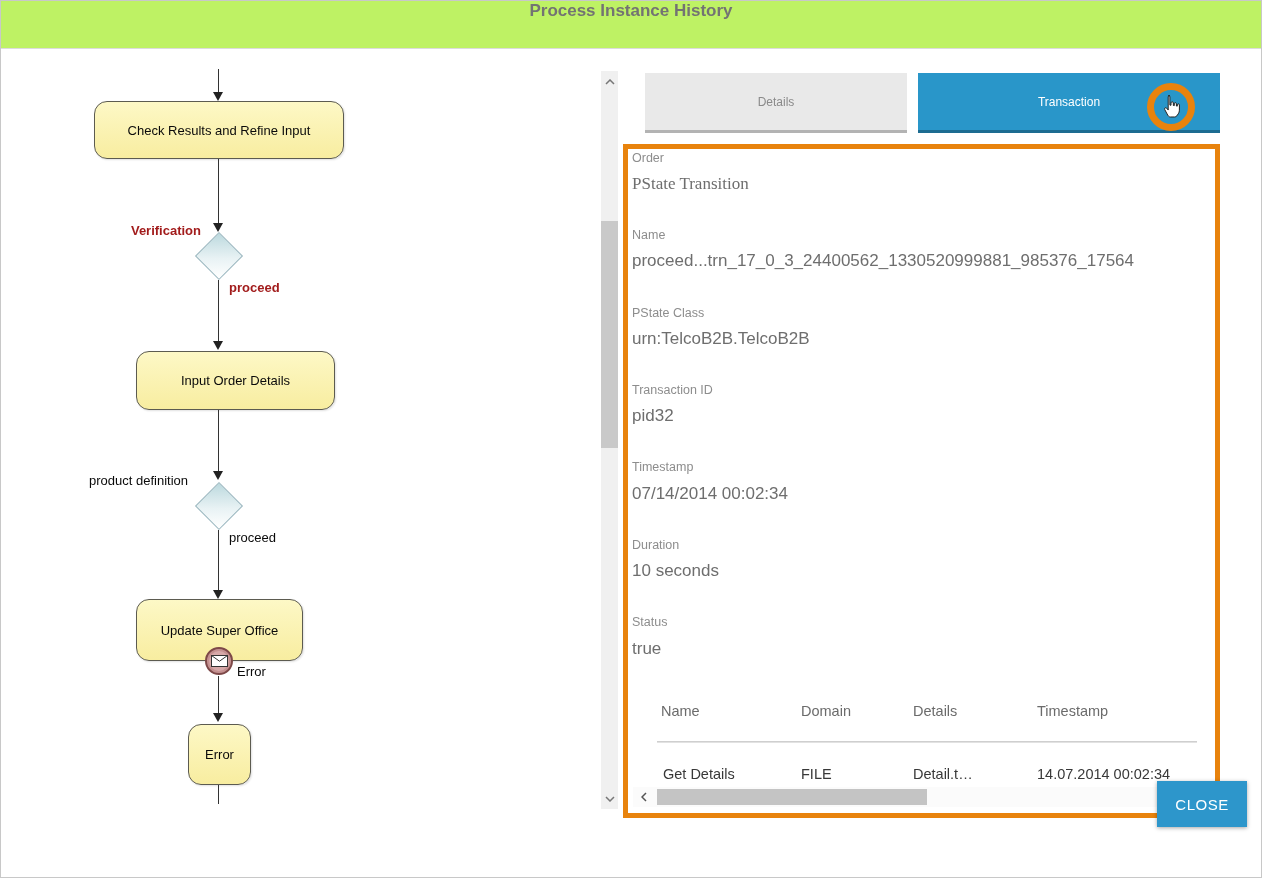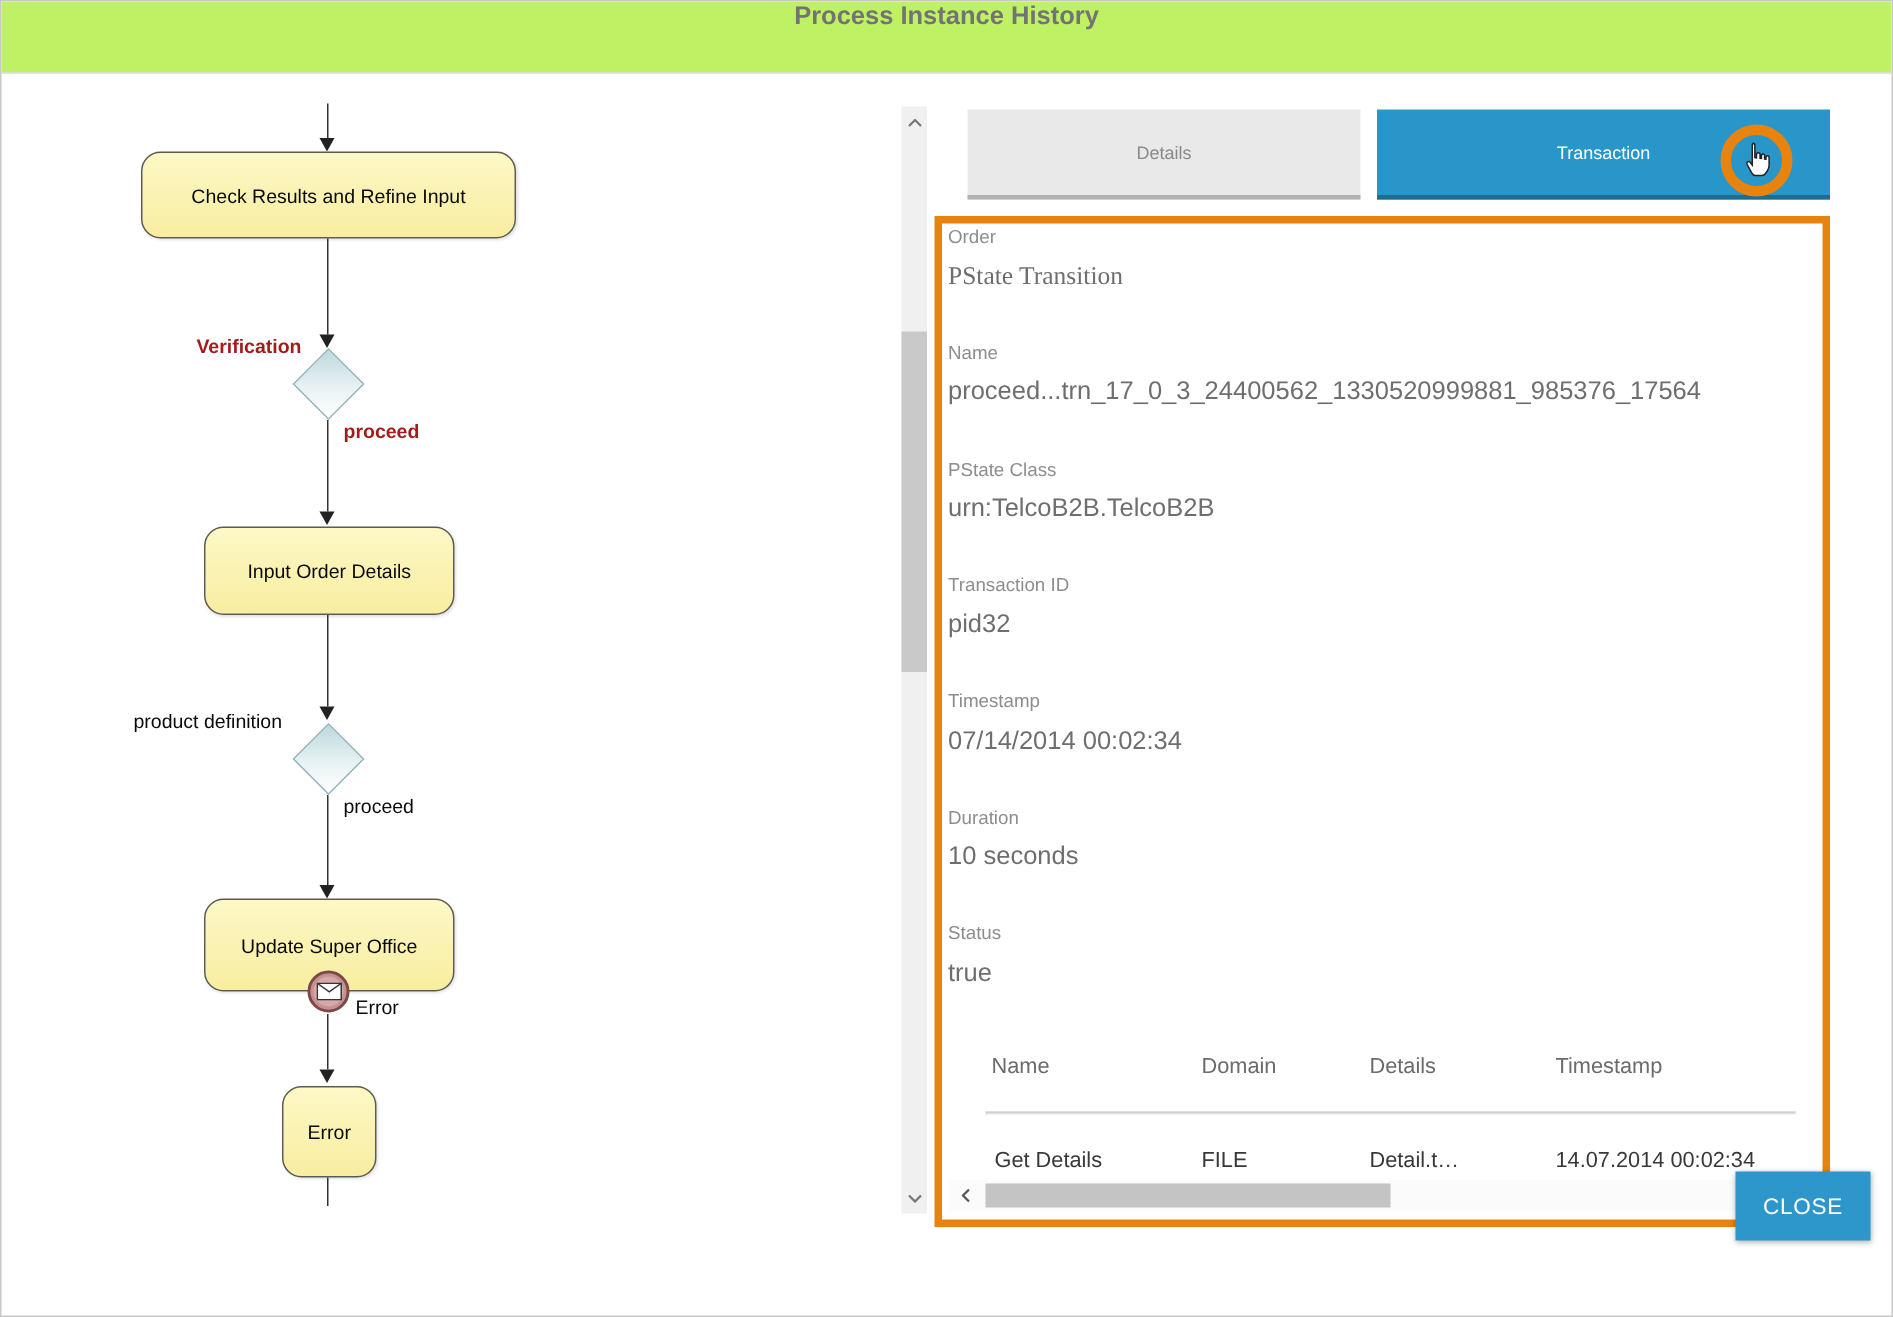--- a/index.html
+++ b/index.html
@@ -70,21 +70,21 @@
     <div class="flow-line" style="top:158px;height:64px;"></div>
     <div class="arrow-down" style="top:222px;"></div>
 
     <span class="edge-label red" style="left:100px;top:222px;width:100px;text-align:right;">Verification</span>
     <div class="gateway" style="left:201px;top:238px;"></div>
     <span class="edge-label red" style="left:228px;top:279px;">proceed</span>
 
     <div class="flow-line" style="top:279px;height:61px;"></div>
     <div class="arrow-down" style="top:340px;"></div>
 
-    <div class="node" style="left:135px;top:350px;width:167px;height:59px;">
+    <div class="node" style="left:135px;top:350px;width:199px;height:59px;">
       <span>Input Order Details</span>
     </div>
 
     <div class="flow-line" style="top:409px;height:61px;"></div>
     <div class="arrow-down" style="top:470px;"></div>
 
     <span class="edge-label" style="left:88px;top:472px;width:112px;text-align:left;">product definition</span>
     <div class="gateway" style="left:201px;top:488px;"></div>
     <span class="edge-label" style="left:228px;top:529px;">proceed</span>
 

